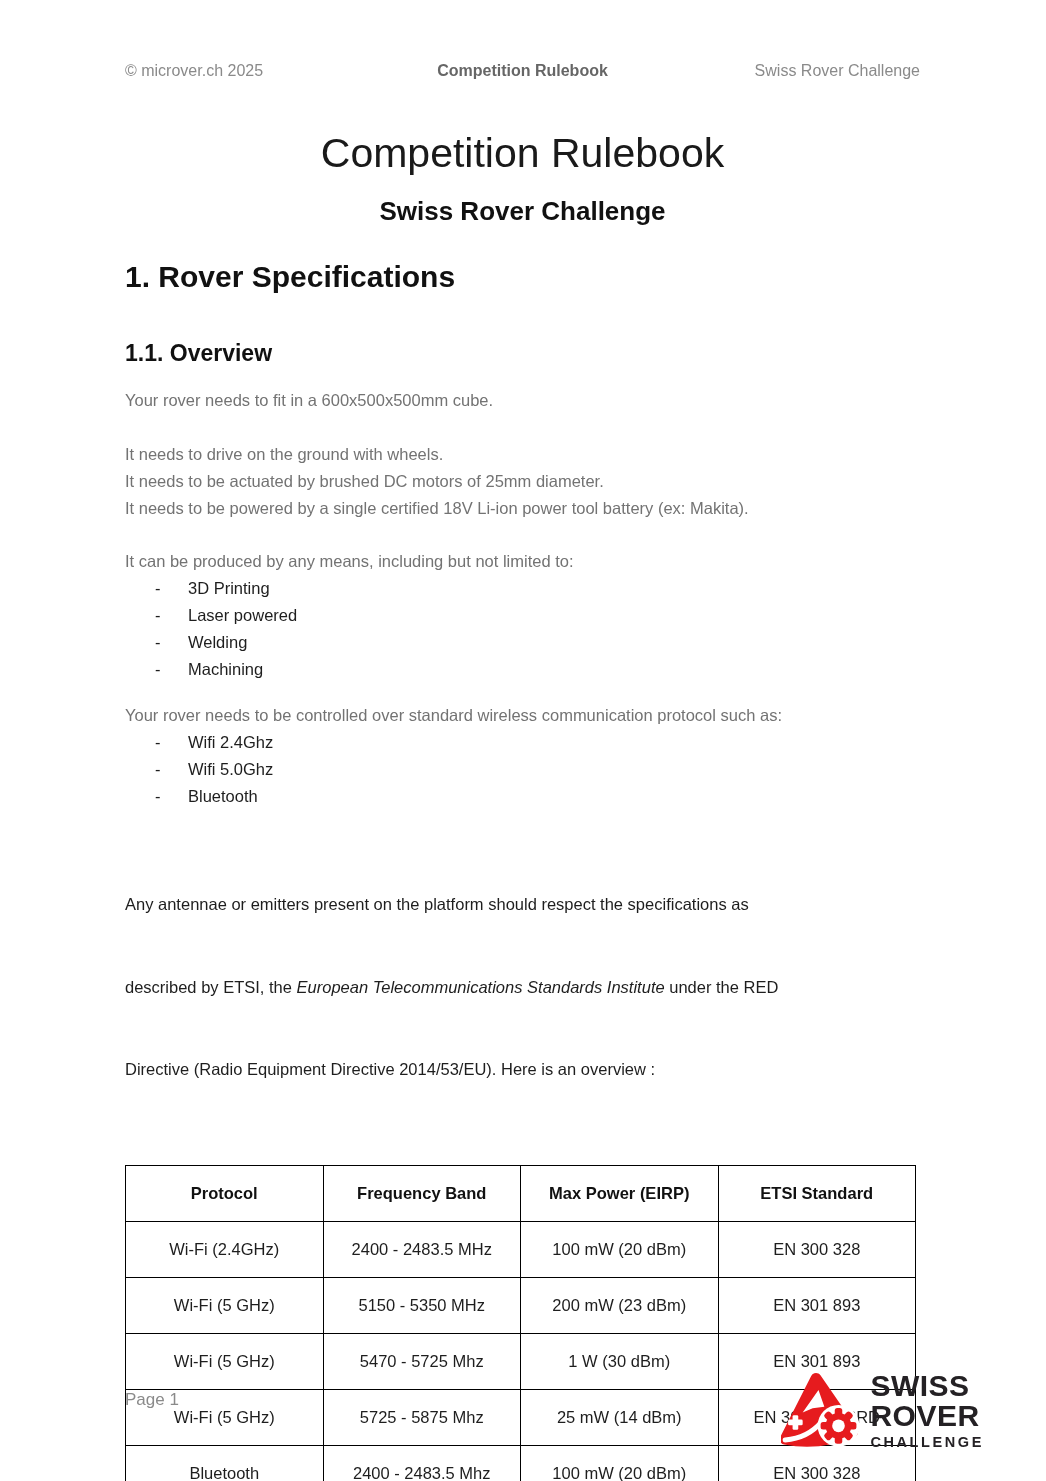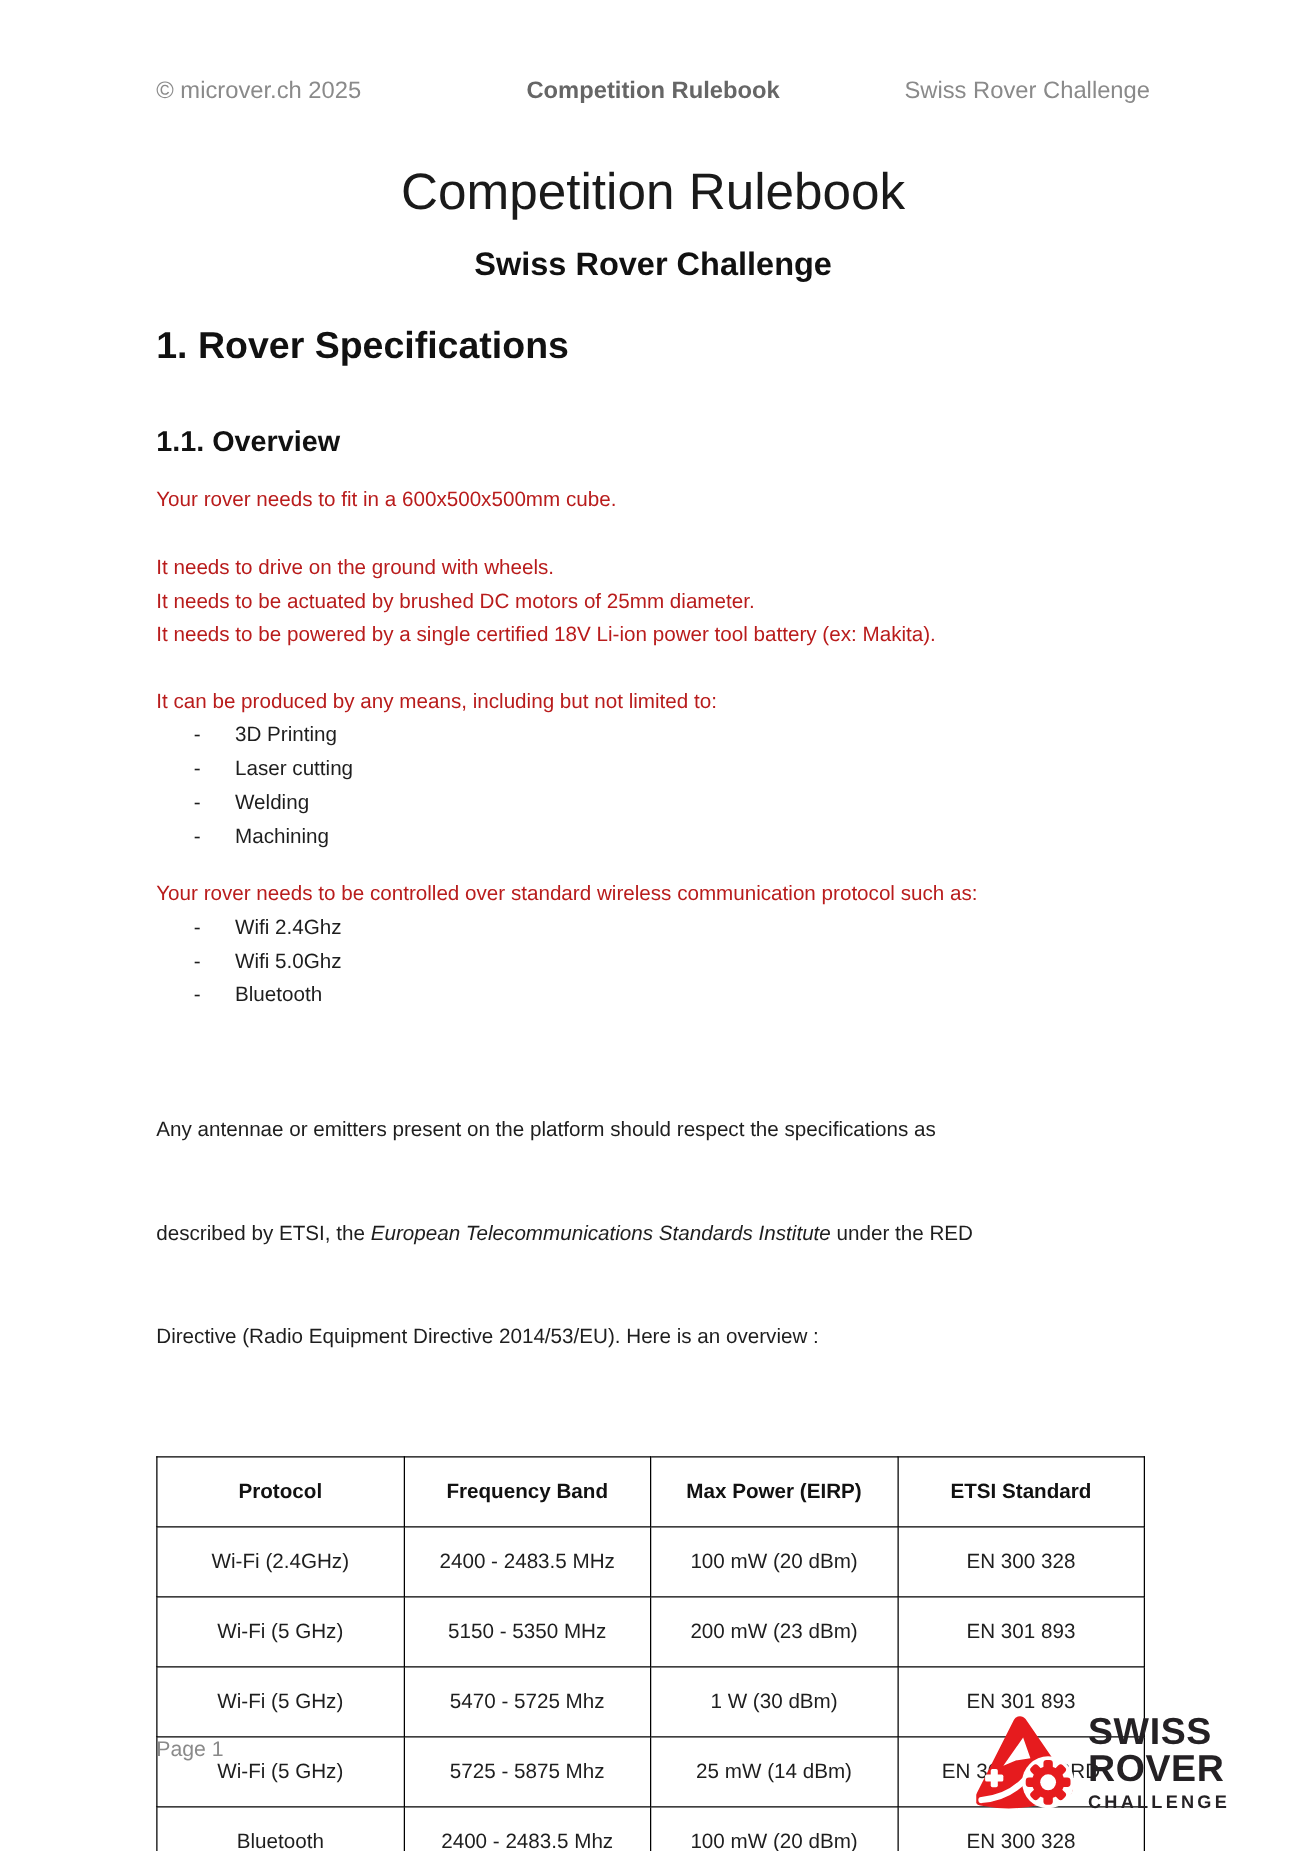--- a/index.html
+++ b/index.html
@@ -15,21 +15,21 @@
 
   
   .doc-header {
     position: absolute;
     top: 62px;
     left: 125px;
     right: 126px;
     display: grid;
     grid-template-columns: 1fr auto 1fr;
     align-items: baseline;
-    font-size: 19px;
+    font-size: 16px;
   }
   .doc-header .hdr-left  { color: #8a8a8a; text-align: left; }
   .doc-header .hdr-center{ color: #666666; font-weight: bold; text-align: center; }
   .doc-header .hdr-right { color: #8a8a8a; text-align: right; }
 
   
   .content {
     position: absolute;
     top: 0; left: 125px; right: 126px;
     padding-top: 129px;
@@ -61,21 +61,21 @@
     font-weight: bold;
     line-height: 28px;
     color: #111111;
   }
   .mt-overview { margin-top: 44px; }
   .mt-control  { margin-top: 33px; }
 
   p.body {
     font-size: 16.5px;
     line-height: 27px;
-    color: #b91c1c;
+    color: #737373;
   }
   .mt-19 { margin-top: 19px; }
   .mt-20 { margin-top: 20px; }
   .mt-26 { margin-top: 26px; }
   .mt-27 { margin-top: 27px; }
 
   .dash-list { font-size: 16.5px; line-height: 27px; }
   .dash-item { display: flex; }
   .dash-marker { margin-left: 30px; width: 33px; flex: 0 0 33px; }
 
@@ -163,21 +163,21 @@
 
   <p class="body mt-26">It can be produced by any means, including but not limited to:</p>
 
   <div class="dash-list">
     <div class="dash-item">
       <span class="dash-marker">-</span>
       <span>3D Printing</span>
     </div>
     <div class="dash-item">
       <span class="dash-marker">-</span>
-      <span>Laser cutting</span>
+      <span>Laser powered</span>
     </div>
     <div class="dash-item">
       <span class="dash-marker">-</span>
       <span>Welding</span>
     </div>
     <div class="dash-item">
       <span class="dash-marker">-</span>
       <span>Machining</span>
     </div>
   </div>

